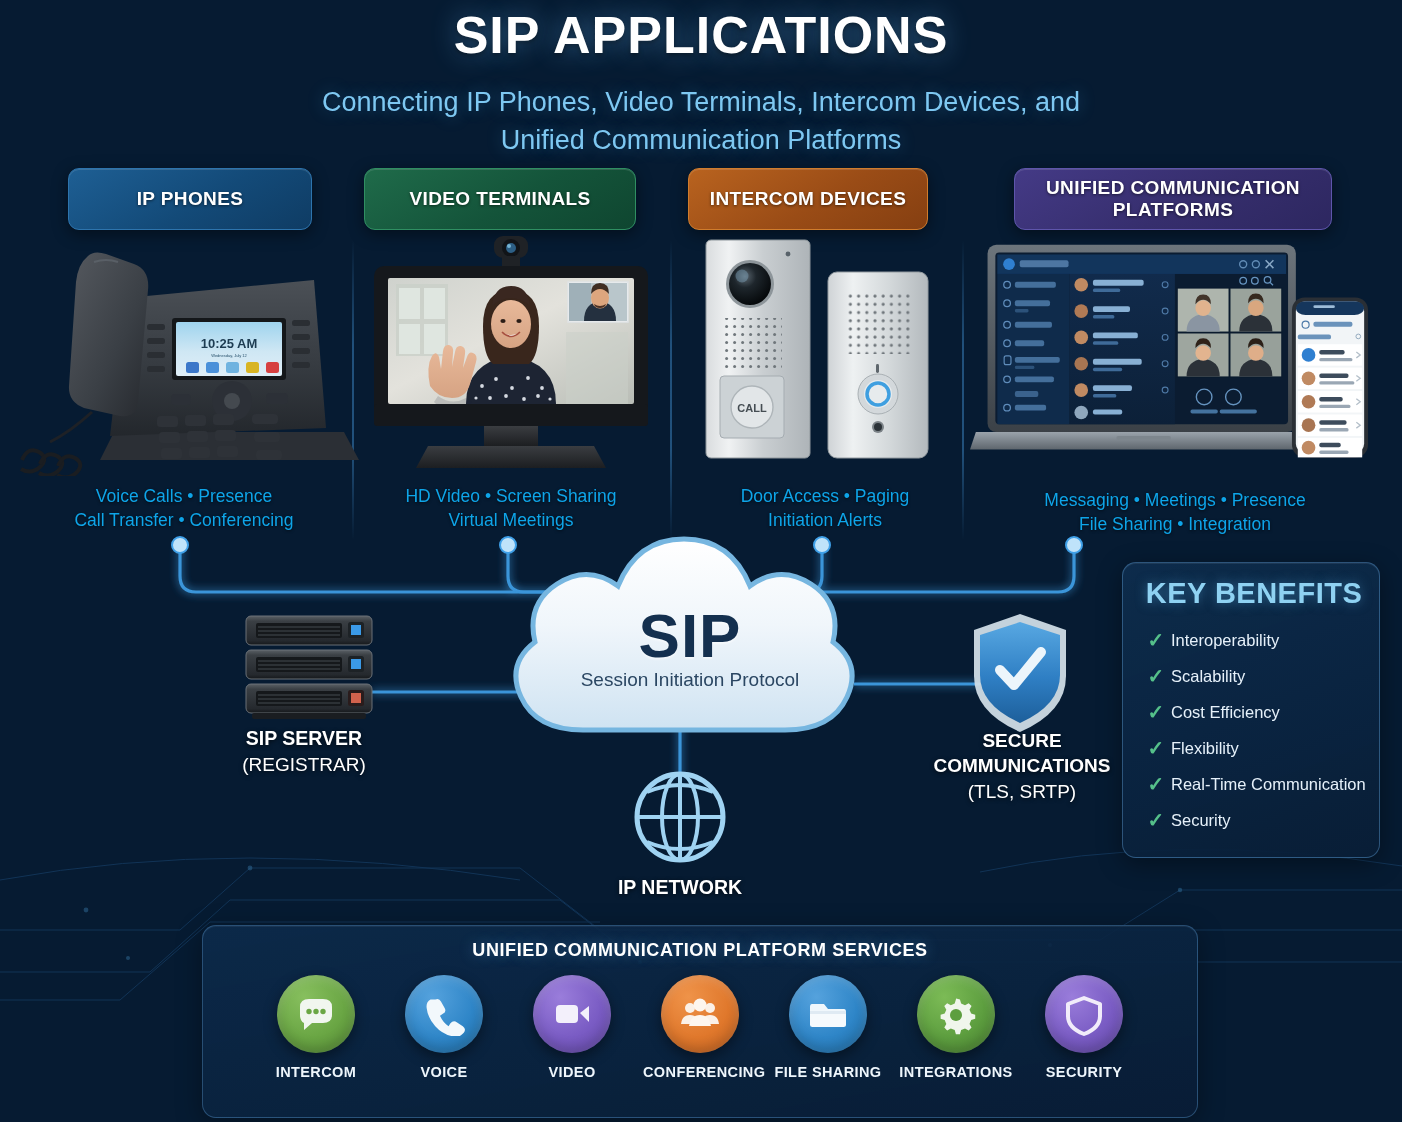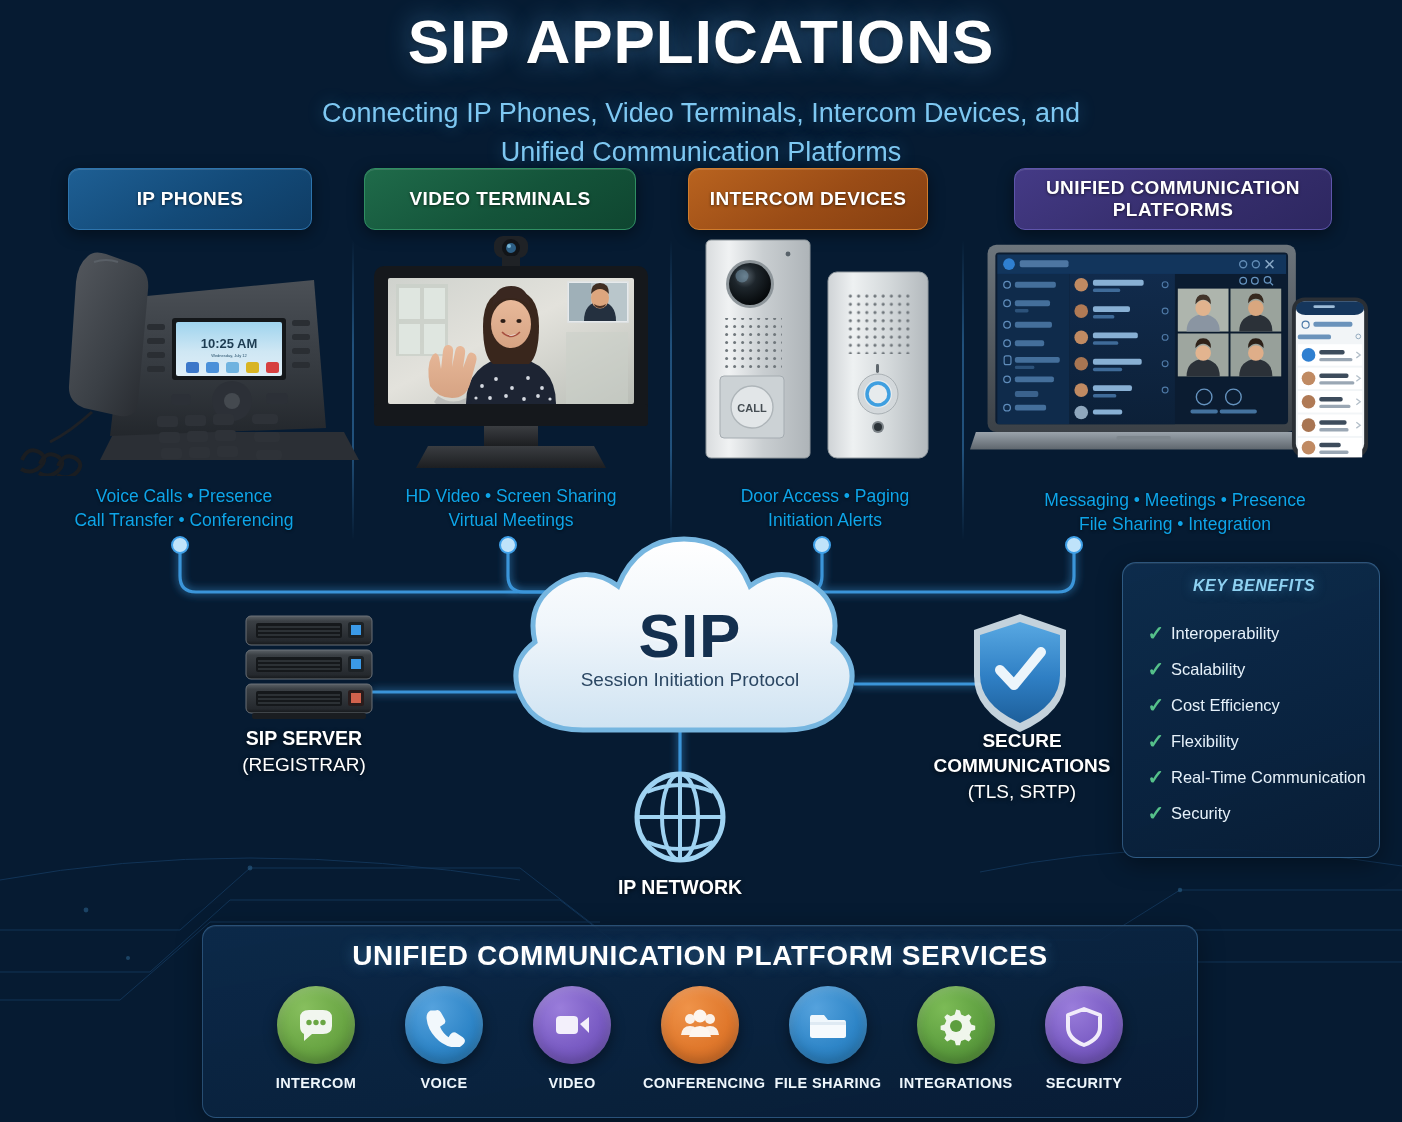--- a/index.html
+++ b/index.html
@@ -18,21 +18,21 @@
       radial-gradient(ellipse 900px 520px at 50% 30%, rgba(16,58,104,0.75) 0%, rgba(8,30,57,0.45) 45%, rgba(5,18,36,0) 72%),
       radial-gradient(ellipse 1000px 420px at 48% 90%, rgba(20,72,126,0.60) 0%, rgba(8,32,60,0.30) 55%, rgba(5,18,36,0) 80%),
       linear-gradient(180deg, #04101f 0%, #061córeo 0%, #061b32 28%, #0a2947 62%, #0b2e51 82%, #072038 100%);
     background-color:#061b32;
   }
   #bg-lines { position:absolute; inset:0; opacity:.55; }
 
   
   #header { position:absolute; top:0; left:0; right:0; text-align:center; padding-top:6px; }
   #main-title {
-    font-size:62px; font-weight:bold; letter-spacing:1px; color:#ffffff;
+    font-size:52px; font-weight:bold; letter-spacing:1px; color:#ffffff;
     text-shadow:0 0 26px rgba(110,190,255,.45), 0 2px 5px rgba(0,0,0,.6);
     line-height:1.15;
   }
   #subtitle {
     margin-top:17px; font-size:27px; color:#7ec8f2; line-height:1.42;
     text-shadow:0 0 16px rgba(70,160,230,.40);
   }
 
   
   #chips { position:absolute; top:168px; left:0; right:0; height:62px; }
@@ -93,34 +93,34 @@
   #net-label { left:580px; top:876px; width:200px; font-size:19.5px; font-weight:bold; }
 
   
   #benefits {
     position:absolute; left:1122px; top:562px; width:258px; height:296px;
     background:linear-gradient(160deg, rgba(14,45,78,.92) 0%, rgba(10,36,64,.94) 60%, rgba(9,30,55,.95) 100%);
     border:1px solid rgba(96,160,215,.42); border-radius:14px;
     box-shadow:0 6px 24px rgba(0,0,0,.38), inset 0 1px 0 rgba(255,255,255,.07);
     padding:14px 12px 0 18px;
   }
-  #benefits h3 { font-size:16px; color:#8fd2f2; letter-spacing:.5px; text-align:center;
-    margin-bottom:20px; text-shadow:0 0 12px rgba(90,180,235,.5);font-style:italic; }
+  #benefits h3 { font-size:29px; color:#8fd2f2; letter-spacing:.5px; text-align:center;
+    margin-bottom:12px; text-shadow:0 0 12px rgba(90,180,235,.5); }
   .benefit-row { display:flex; align-items:center; height:36px; }
   .benefit-row .tick { width:30px; color:#55c08a; font-size:20px; font-weight:bold; text-align:center; flex:none; }
   .benefit-row .txt { font-size:16.5px; color:#e6f1fa; }
 
   
   #services {
     position:absolute; left:202px; top:925px; width:996px; height:193px;
     background:linear-gradient(170deg, rgba(13,43,76,.88) 0%, rgba(10,35,63,.92) 55%, rgba(9,29,54,.94) 100%);
     border:1px solid rgba(92,155,210,.38); border-radius:14px;
     box-shadow:0 6px 26px rgba(0,0,0,.35), inset 0 1px 0 rgba(255,255,255,.06);
   }
-  #services h3 { text-align:center; margin-top:14px; font-size:28px; font-weight:bold;
+  #services h3 { text-align:center; margin-top:14px; font-size:18px; font-weight:bold;
     color:#ffffff; letter-spacing:.6px; text-shadow:0 0 14px rgba(90,170,230,.45); }
   #svc-row { display:flex; justify-content:space-between; padding:14px 56px 0 56px; }
   .svc { width:114px; text-align:center; }
   .svc .bubble {
     width:78px; height:78px; border-radius:50%; margin:0 auto;
     display:flex; align-items:center; justify-content:center;
     box-shadow:0 5px 14px rgba(0,0,0,.42), inset 0 -5px 12px rgba(0,0,0,.18), inset 0 4px 10px rgba(255,255,255,.18);
   }
   .svc .lbl { margin-top:11px; font-size:14.5px; font-weight:bold; color:#eef6fc; letter-spacing:.4px; }
 </style>

